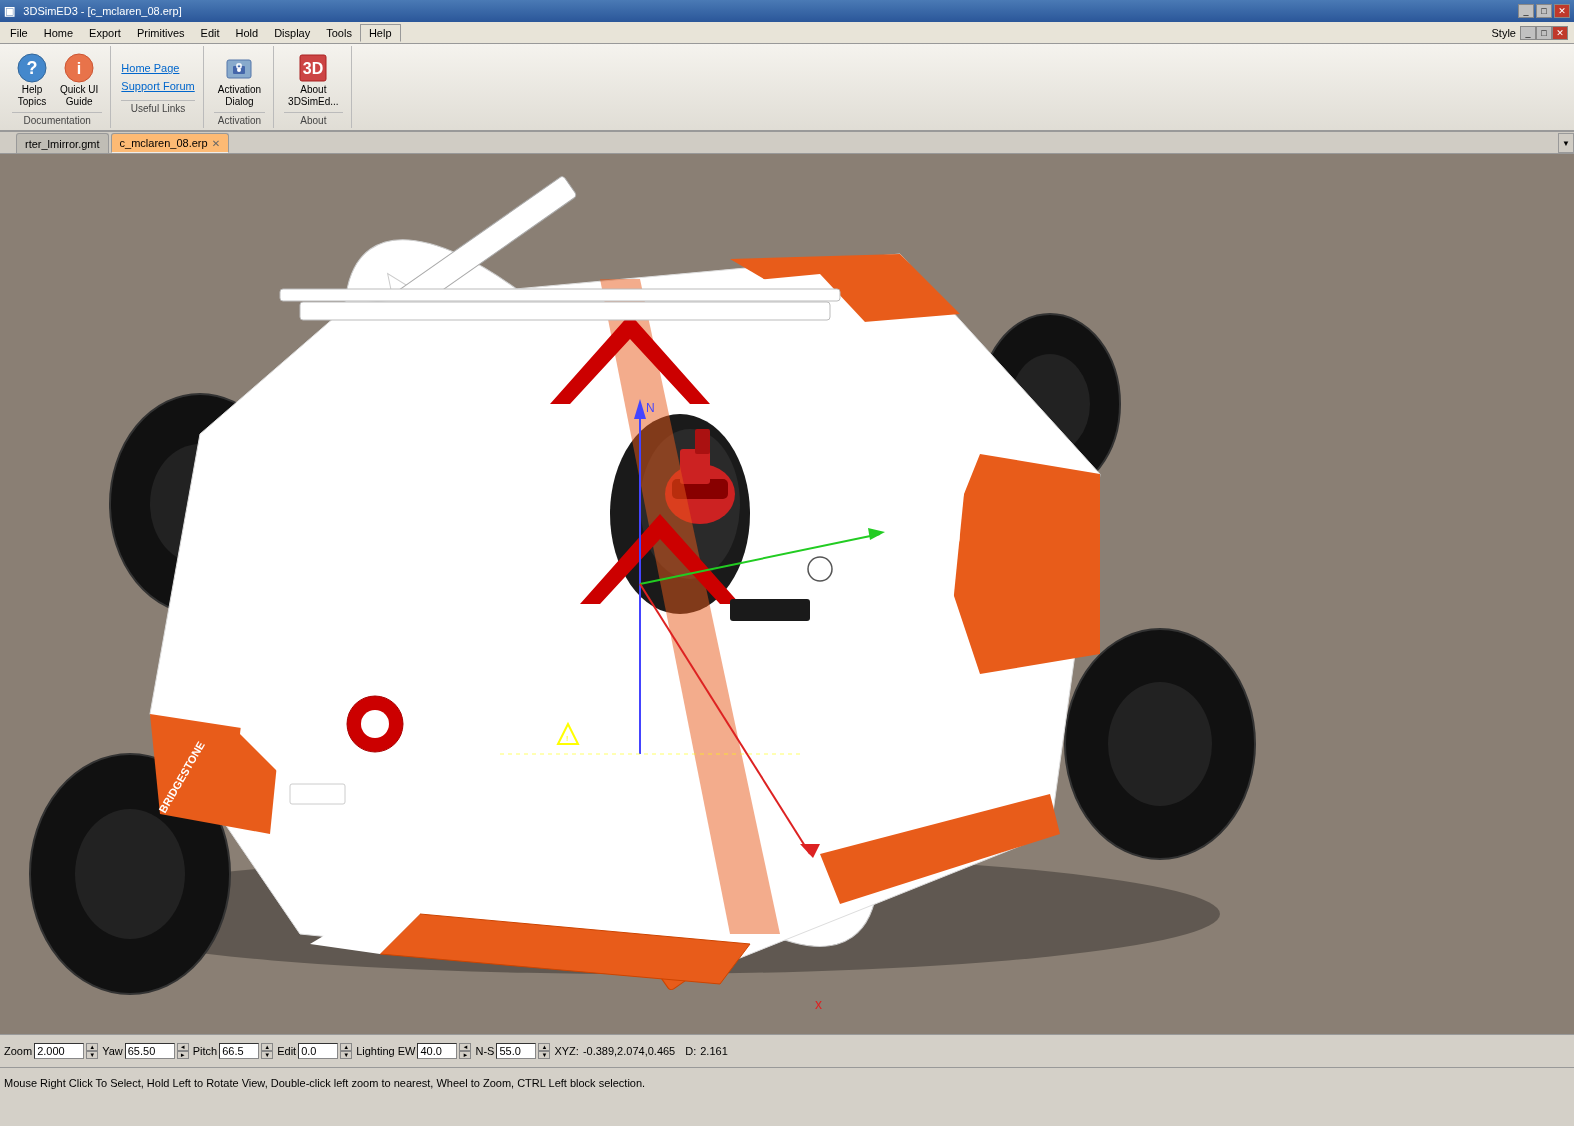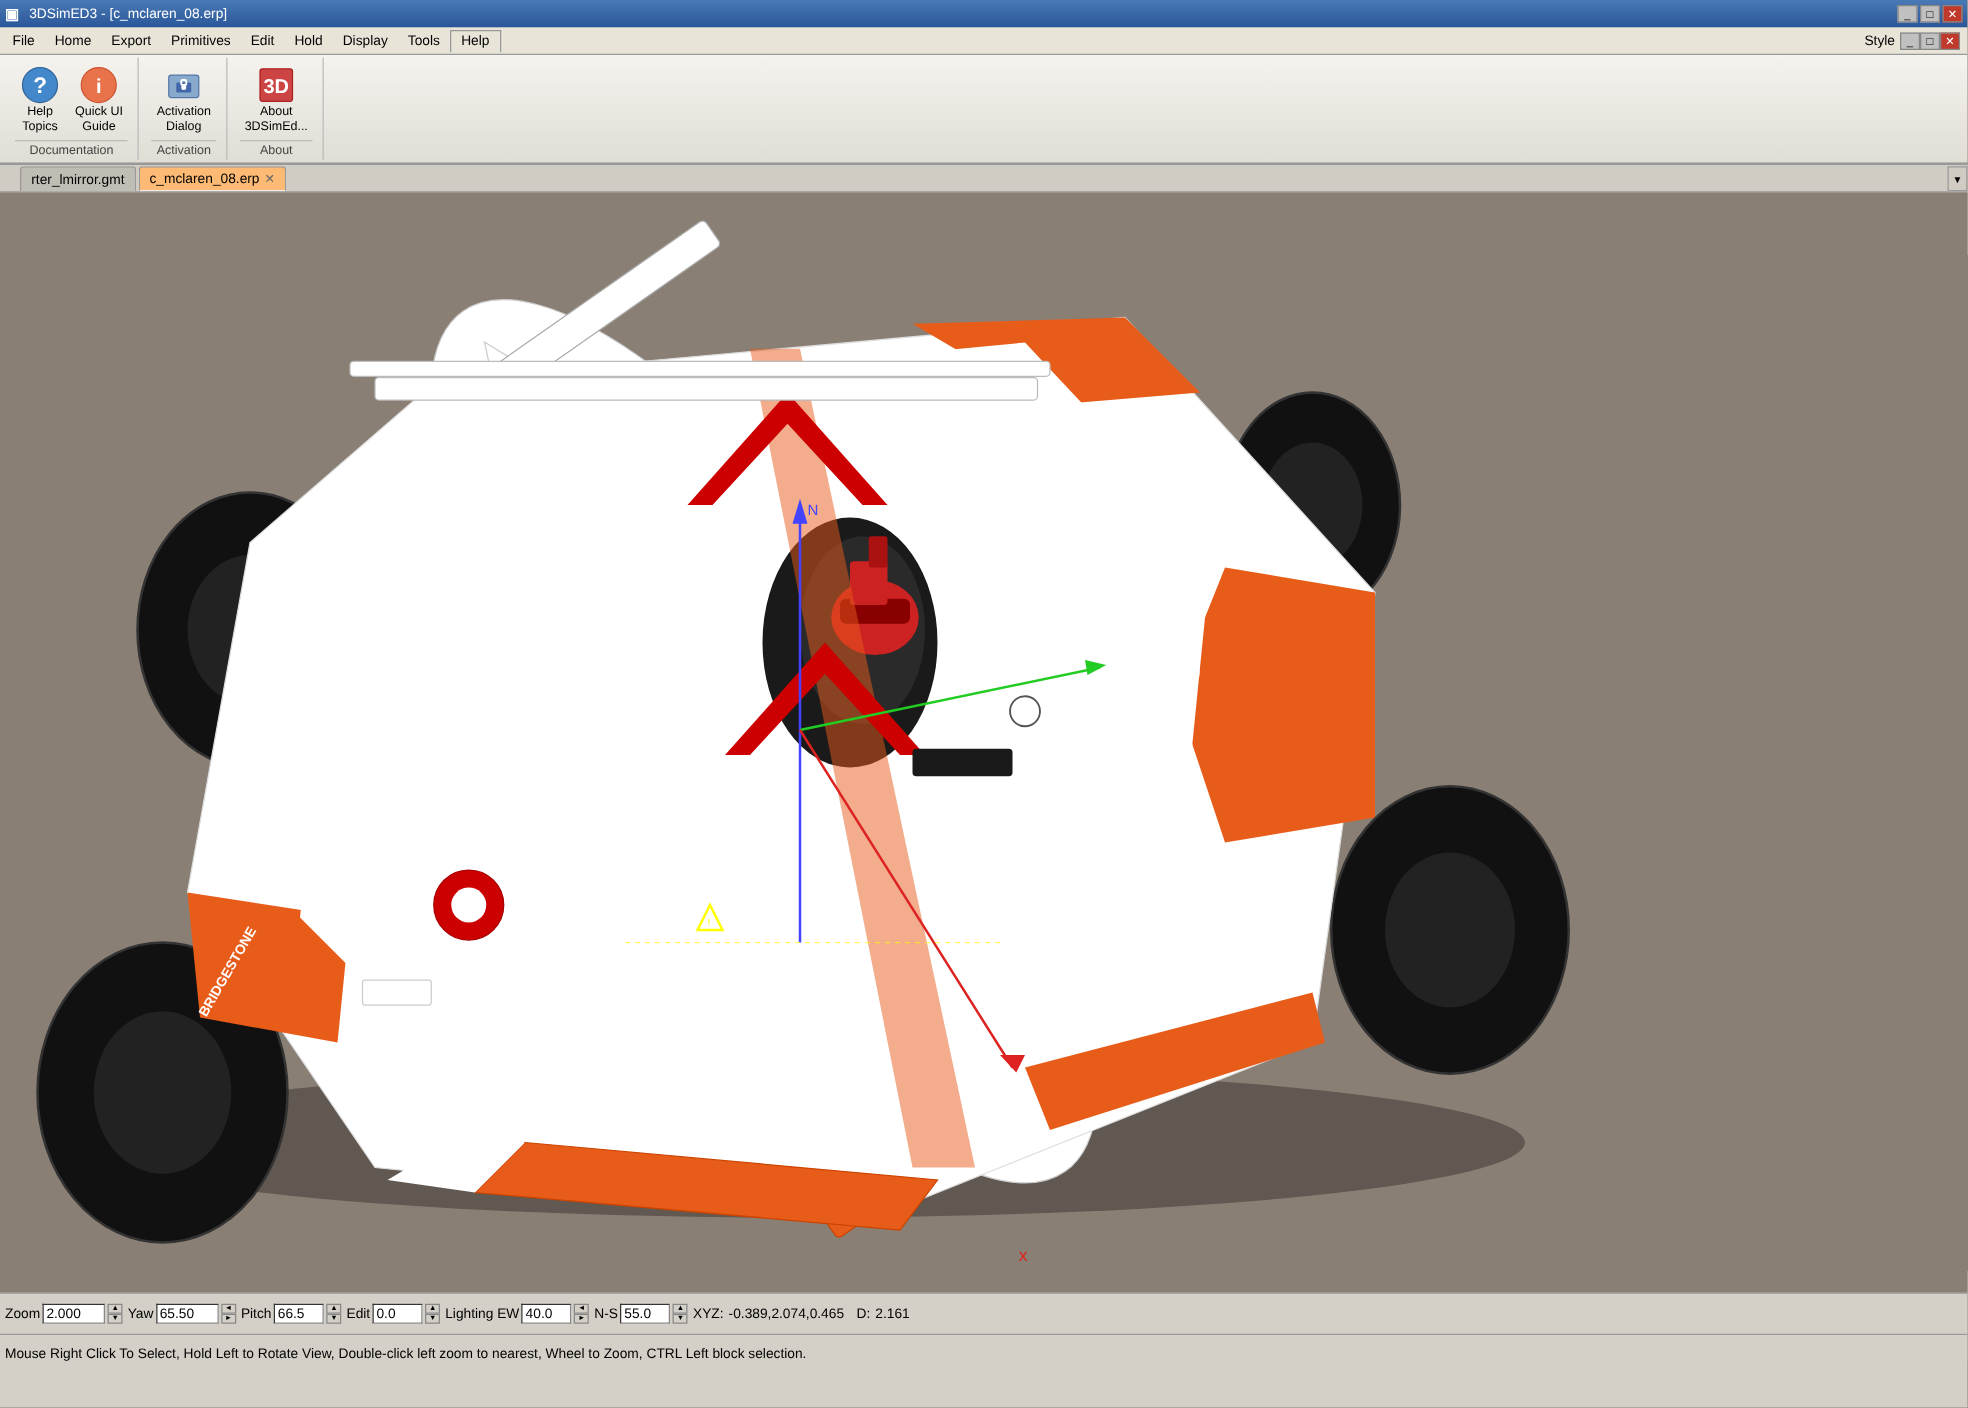--- a/index.html
+++ b/index.html
@@ -270,20 +270,25 @@
             <circle cx="16" cy="16" r="14" fill="#e8734a" stroke="#cc5533" stroke-width="1"></circle>
             <text x="16" y="22" text-anchor="middle" font-size="16" fill="white" font-weight="bold">i</text>
           </svg>
         </div>
         <div class="ribbon-btn-label">Quick UI<br>Guide</div>
       </div>
     </div>
     <div class="ribbon-group-label">Documentation</div>
   </div>
 
+  <div class="ribbon-links-group">
+    <a class="ribbon-link">Home Page</a>
+    <a class="ribbon-link">Support Forum</a>
+    <div class="ribbon-group-label" style="margin-top:4px;">Useful Links</div>
+  </div>
 
   <div class="ribbon-group">
     <div class="ribbon-group-buttons">
       <div class="ribbon-btn">
         <div class="ribbon-btn-icon">
           <svg width="32" height="32" viewBox="0 0 32 32">
             <rect x="4" y="8" width="24" height="18" rx="2" fill="#88aacc" stroke="#5577aa" stroke-width="1"></rect>
             <rect x="10" y="14" width="12" height="8" rx="1" fill="#4466aa"></rect>
             <circle cx="16" cy="18" r="2" fill="white"></circle>
             <rect x="14" y="12" width="4" height="4" rx="1" fill="none" stroke="#fff" stroke-width="1.5"></rect>

